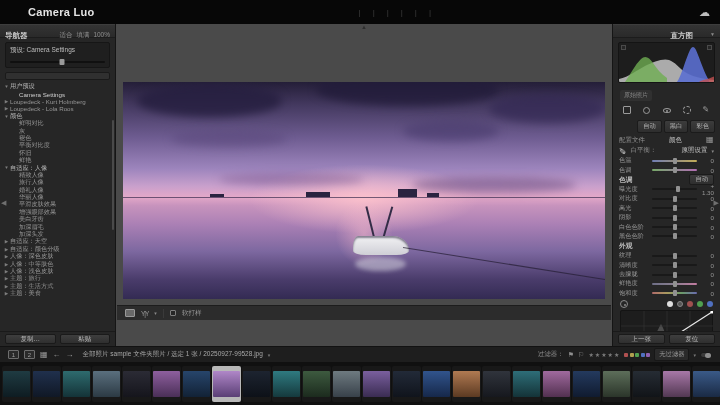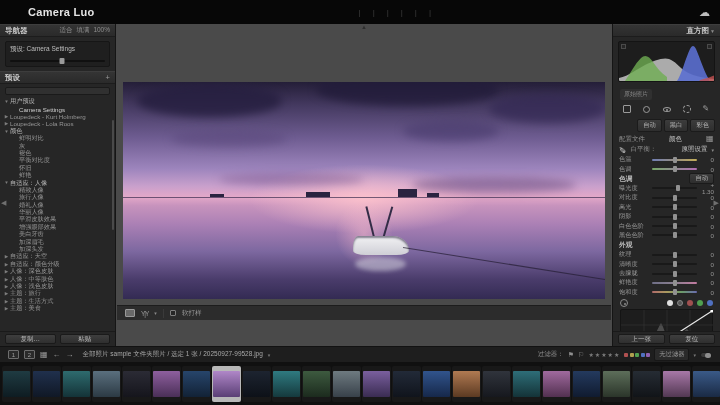--- a/index.html
+++ b/index.html
@@ -13,24 +13,24 @@
   .identity { color:#e4e4e4; font-size:11px; font-weight:bold; letter-spacing:.3px; }
   .modules { display:flex; align-items:center; gap:6px; font-size:8.5px; }
   .module { cursor:default; }
   .mod-sep { color:#3f3f3f; font-size:8px; }
   .cloud { color:#bdbdbd; font-size:11px; margin-left:4px; }
 
   
   .lpanel, .rpanel { position:absolute; top:24px; height:322px; background:#262626; overflow:hidden; }
   .lpanel { left:0; width:116px; border-right:1px solid #151515; }
   .rpanel { right:0; width:108px; border-left:1px solid #151515; }
-  .phead { height:13px; display:flex; align-items:center; background:linear-gradient(#343434,#2a2a2a);
-    border-top:1px solid #3d3d3d; border-bottom:1px solid #1c1c1c; padding:0 5px;
+  .phead { height:13px; display:flex; align-items:flex-start; background:linear-gradient(#343434,#2a2a2a);
+    border-top:1px solid #3d3d3d; border-bottom:1px solid #1c1c1c; padding:6px 5px;
     font-size:7.5px; font-weight:bold; color:#c6c6c6; }
-  .phead.right { justify-content:flex-end; gap:1px; }
+  .phead.right { justify-content:flex-end; gap:17px; }
   .tri { font-size:5px; color:#8a8a8a; }
 
   
   .navhead { justify-content:space-between; }
   .navopts { display:flex; gap:4px; font-size:6.5px; font-weight:normal; color:#8f8f8f; }
   .navbox { margin:4px 5px; height:26px; background:#1f1f1f; border:1px solid #161616;
     border-radius:2px; padding:3px 4px; }
   .navbox .ptext { font-size:6.5px; color:#bdbdbd; }
   .zoomslider { position:relative; margin-top:6px; height:2px; background:#101010; border-radius:1px; }
   .zoomslider .knob { position:absolute; top:-2px; left:55%; width:5px; height:6px;
@@ -194,24 +194,20 @@
           <span>填满</span>
           <span>100%</span>
         </span>
     </div>
     <div class="navbox">
       <div class="ptext">预设: Camera Settings</div>
       <div class="zoomslider">
           <div class="knob"></div>
         </div>
     </div>
-    <div class="phead" style="justify-content:space-between">
-      <span>预设</span>
-      <span style="font-weight:normal;color:#9a9a9a">+</span>
-    </div>
     <div class="searchrow"></div>
     <div class="plist">
 
         <div class="prow" style="padding-left: 3px;">
           <span class="arr">▼</span>
           <span style="color: rgb(184, 184, 184);">用户预设</span>
         </div>
 
         <div class="prow" style="padding-left: 12px;">
           <span class="arr"></span>

